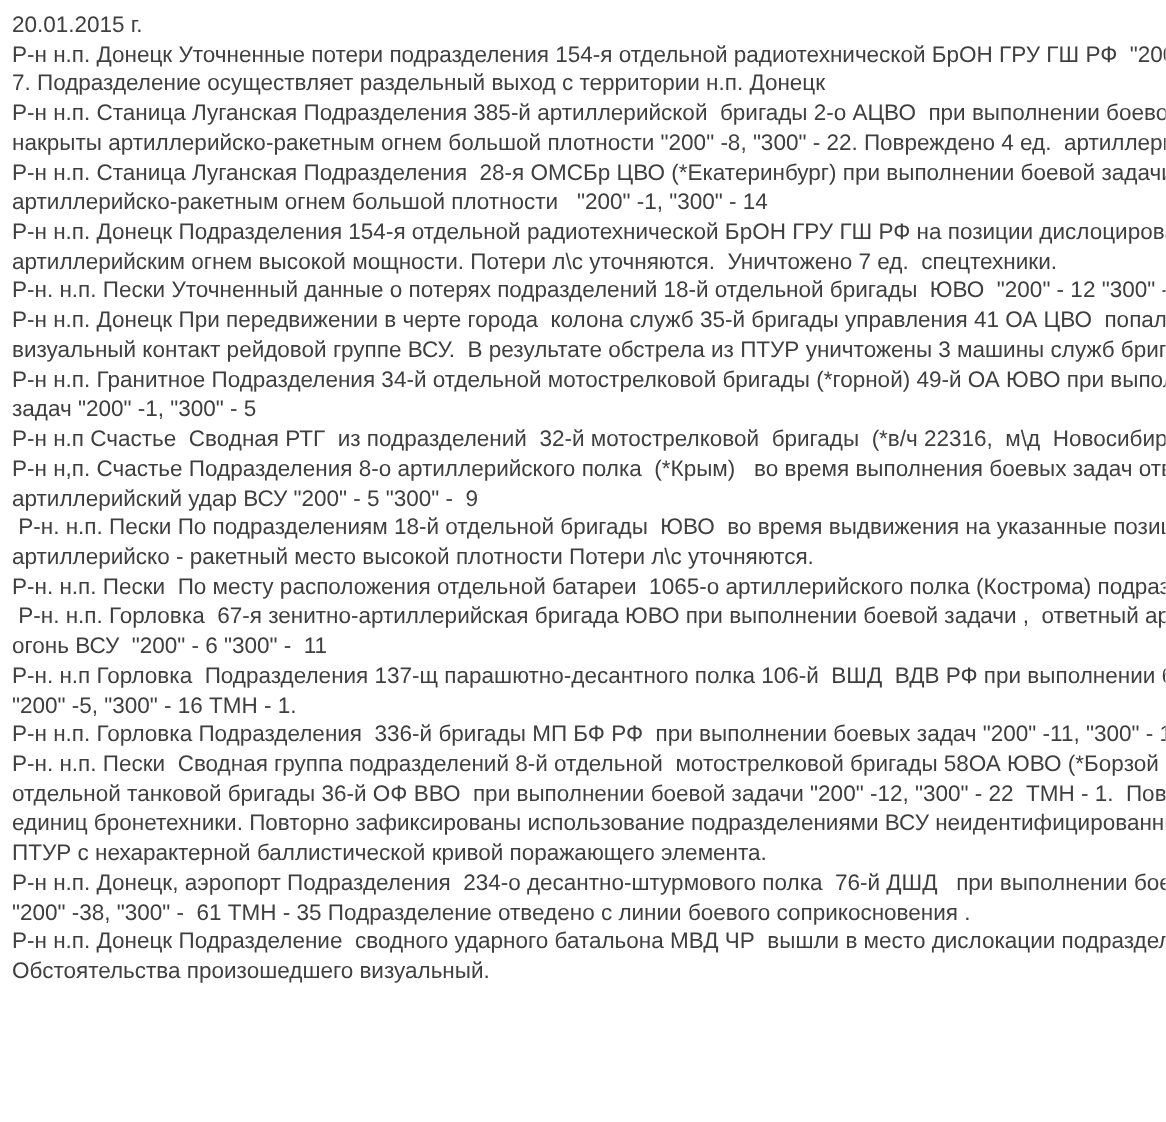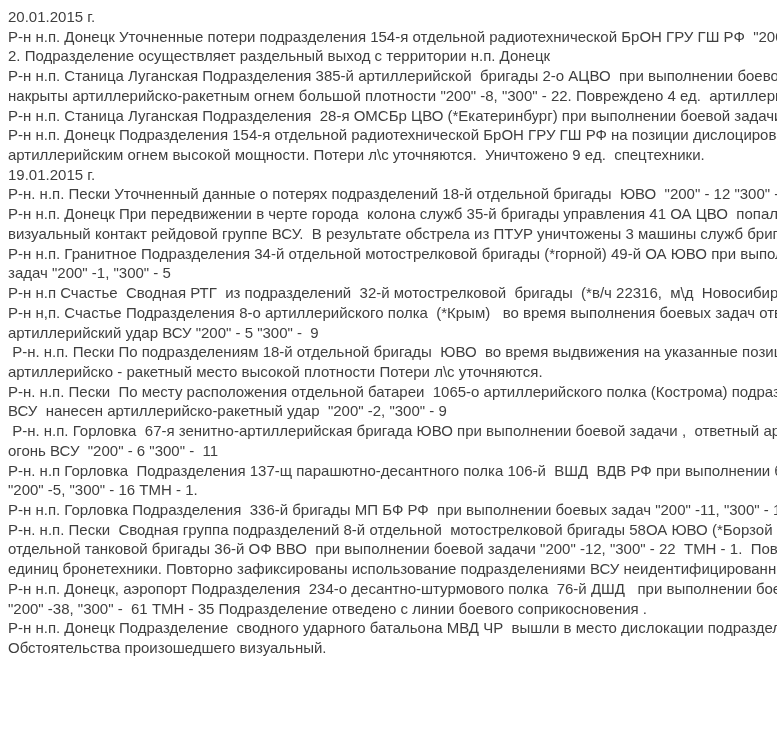--- a/index.html
+++ b/index.html
@@ -27,44 +27,44 @@
     white-space: pre;
     letter-spacing: 0px;
   }
 </style>
 </head>
 <body>
 
 <div class="doc">
   <div class="line">20.01.2015 г.</div>
   <div class="line">Р-н н.п. Донецк Уточненные потери подразделения 154-я отдельной радиотехнической БрОН ГРУ ГШ РФ  "200" -6, "300" -</div>
-  <div class="line">2. Подразделение осуществляет раздельный выход с территории н.п. Донецк</div>
+  <div class="line">7. Подразделение осуществляет раздельный выход с территории н.п. Донецк</div>
   <div class="line">Р-н н.п. Станица Луганская Подразделения 385-й артиллерийской  бригады 2-о АЦВО  при выполнении боевой задачи</div>
   <div class="line">накрыты артиллерийско-ракетным огнем большой плотности "200" -8, "300" - 22. Повреждено 4 ед.  артиллерийской техники.</div>
   <div class="line">Р-н н.п. Станица Луганская Подразделения  28-я ОМСБр ЦВО (*Екатеринбург) при выполнении боевой задачи накрыты</div>
+  <div class="line">артиллерийско-ракетным огнем большой плотности   "200" -1, "300" - 14</div>
   <div class="line">Р-н н.п. Донецк Подразделения 154-я отдельной радиотехнической БрОН ГРУ ГШ РФ на позиции дислоцирования накрыта</div>
-  <div class="line">артиллерийским огнем высокой мощности. Потери л\с уточняются.  Уничтожено 9 ед.  спецтехники.</div>
-  <div class="line">19.01.2015 г.</div>
+  <div class="line">артиллерийским огнем высокой мощности. Потери л\с уточняются.  Уничтожено 7 ед.  спецтехники.</div>
   <div class="line">Р-н. н.п. Пески Уточненный данные о потерях подразделений 18-й отдельной бригады  ЮВО  "200" - 12 "300" -  18</div>
   <div class="line">Р-н н.п. Донецк При передвижении в черте города  колона служб 35-й бригады управления 41 ОА ЦВО  попали в</div>
   <div class="line">визуальный контакт рейдовой группе ВСУ.  В результате обстрела из ПТУР уничтожены 3 машины служб бригады. Потери</div>
   <div class="line">Р-н н.п. Гранитное Подразделения 34-й отдельной мотострелковой бригады (*горной) 49-й ОА ЮВО при выполнении боевых</div>
   <div class="line">задач "200" -1, "300" - 5</div>
   <div class="line">Р-н н.п Счастье  Сводная РТГ  из подразделений  32-й мотострелковой  бригады  (*в/ч 22316,  м\д  Новосибирская область</div>
   <div class="line">Р-н н,п. Счастье Подразделения 8-о артиллерийского полка  (*Крым)   во время выполнения боевых задач ответный</div>
   <div class="line">артиллерийский удар ВСУ "200" - 5 "300" -  9</div>
   <div class="line"> Р-н. н.п. Пески По подразделениям 18-й отдельной бригады  ЮВО  во время выдвижения на указанные позиции нанесен</div>
   <div class="line">артиллерийско - ракетный место высокой плотности Потери л\с уточняются.</div>
   <div class="line">Р-н. н.п. Пески  По месту расположения отдельной батареи  1065-о артиллерийского полка (Кострома) подразделениями</div>
-  <div class="line">ВСУ  нанесен артиллерийско-ракетный удар  "200" -2, "300" - 9</div>
   <div class="line"> Р-н. н.п. Горловка  67-я зенитно-артиллерийская бригада ЮВО при выполнении боевой задачи ,  ответный артиллерийский</div>
   <div class="line">огонь ВСУ  "200" - 6 "300" -  11</div>
   <div class="line">Р-н. н.п Горловка  Подразделения 137-щ парашютно-десантного полка 106-й  ВШД  ВДВ РФ при выполнении боевых задач</div>
   <div class="line">"200" -5, "300" - 16 ТМН - 1.</div>
   <div class="line">Р-н н.п. Горловка Подразделения  336-й бригады МП БФ РФ  при выполнении боевых задач "200" -11, "300" - 17 ТМН - 2.</div>
   <div class="line">Р-н. н.п. Пески  Сводная группа подразделений 8-й отдельной  мотострелковой бригады 58ОА ЮВО (*Борзой ЧР ) и  5-й</div>
   <div class="line">отдельной танковой бригады 36-й ОФ ВВО  при выполнении боевой задачи "200" -12, "300" - 22  ТМН - 1.  Повреждено 7</div>
   <div class="line">единиц бронетехники. Повторно зафиксированы использование подразделениями ВСУ неидентифицированных систем</div>
+  <div class="line">ПТУР с нехарактерной баллистической кривой поражающего элемента.</div>
   <div class="line">Р-н н.п. Донецк, аэропорт Подразделения  234-о десантно-штурмового полка  76-й ДШД   при выполнении боевых задач</div>
   <div class="line">"200" -38, "300" -  61 ТМН - 35 Подразделение отведено с линии боевого соприкосновения .</div>
   <div class="line">Р-н н.п. Донецк Подразделение  сводного ударного батальона МВД ЧР  вышли в место дислокации подразделений РФ.</div>
   <div class="line">Обстоятельства произошедшего визуальный.</div>
 </div>
 
 </body></html>

